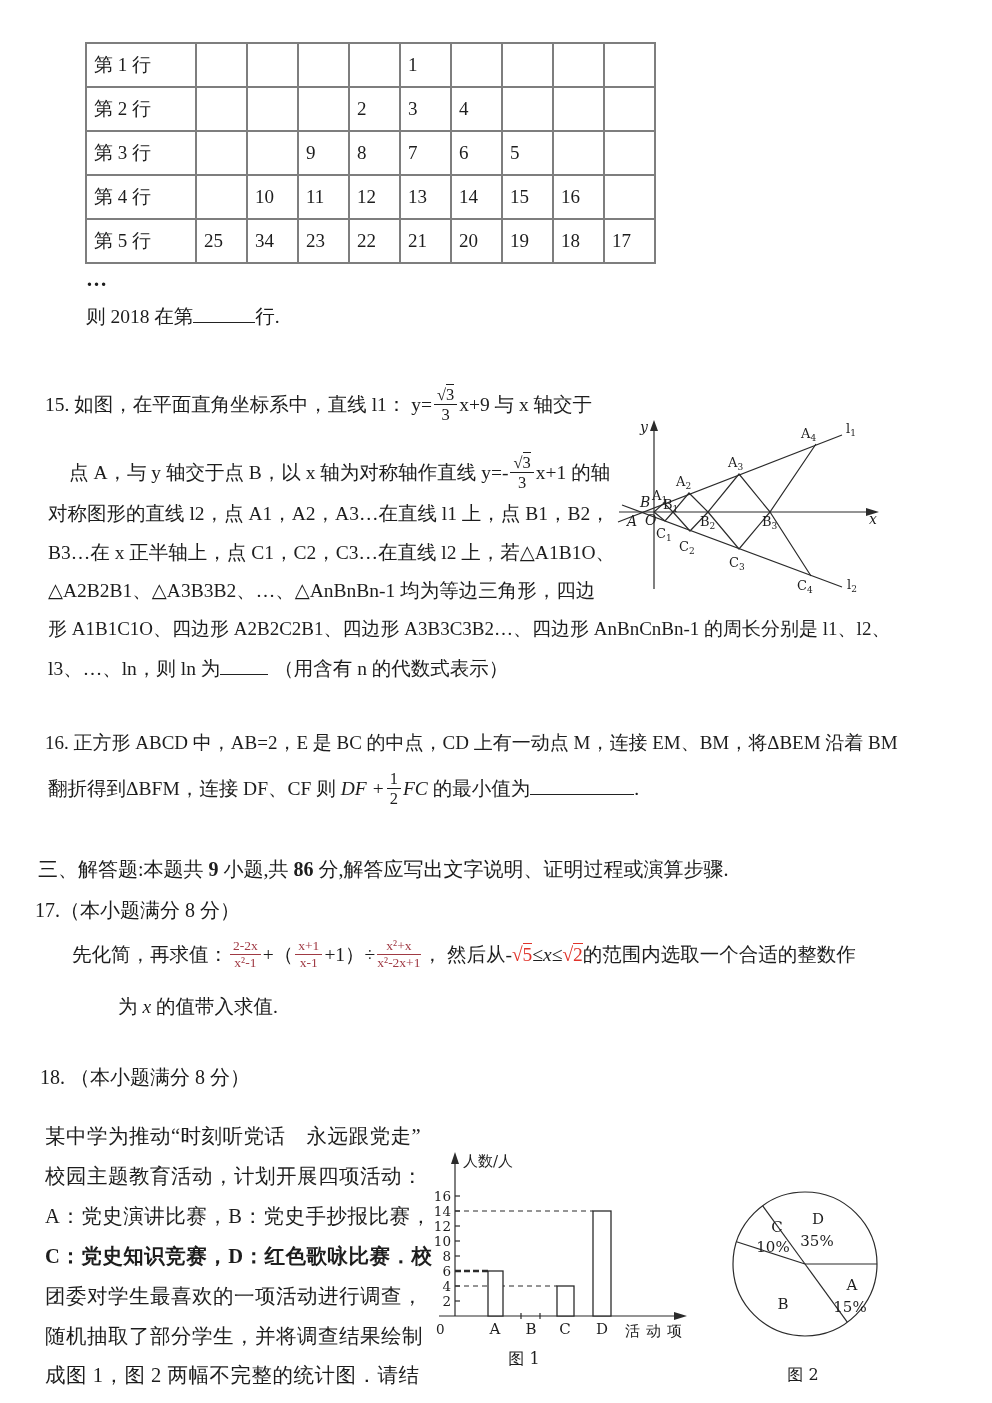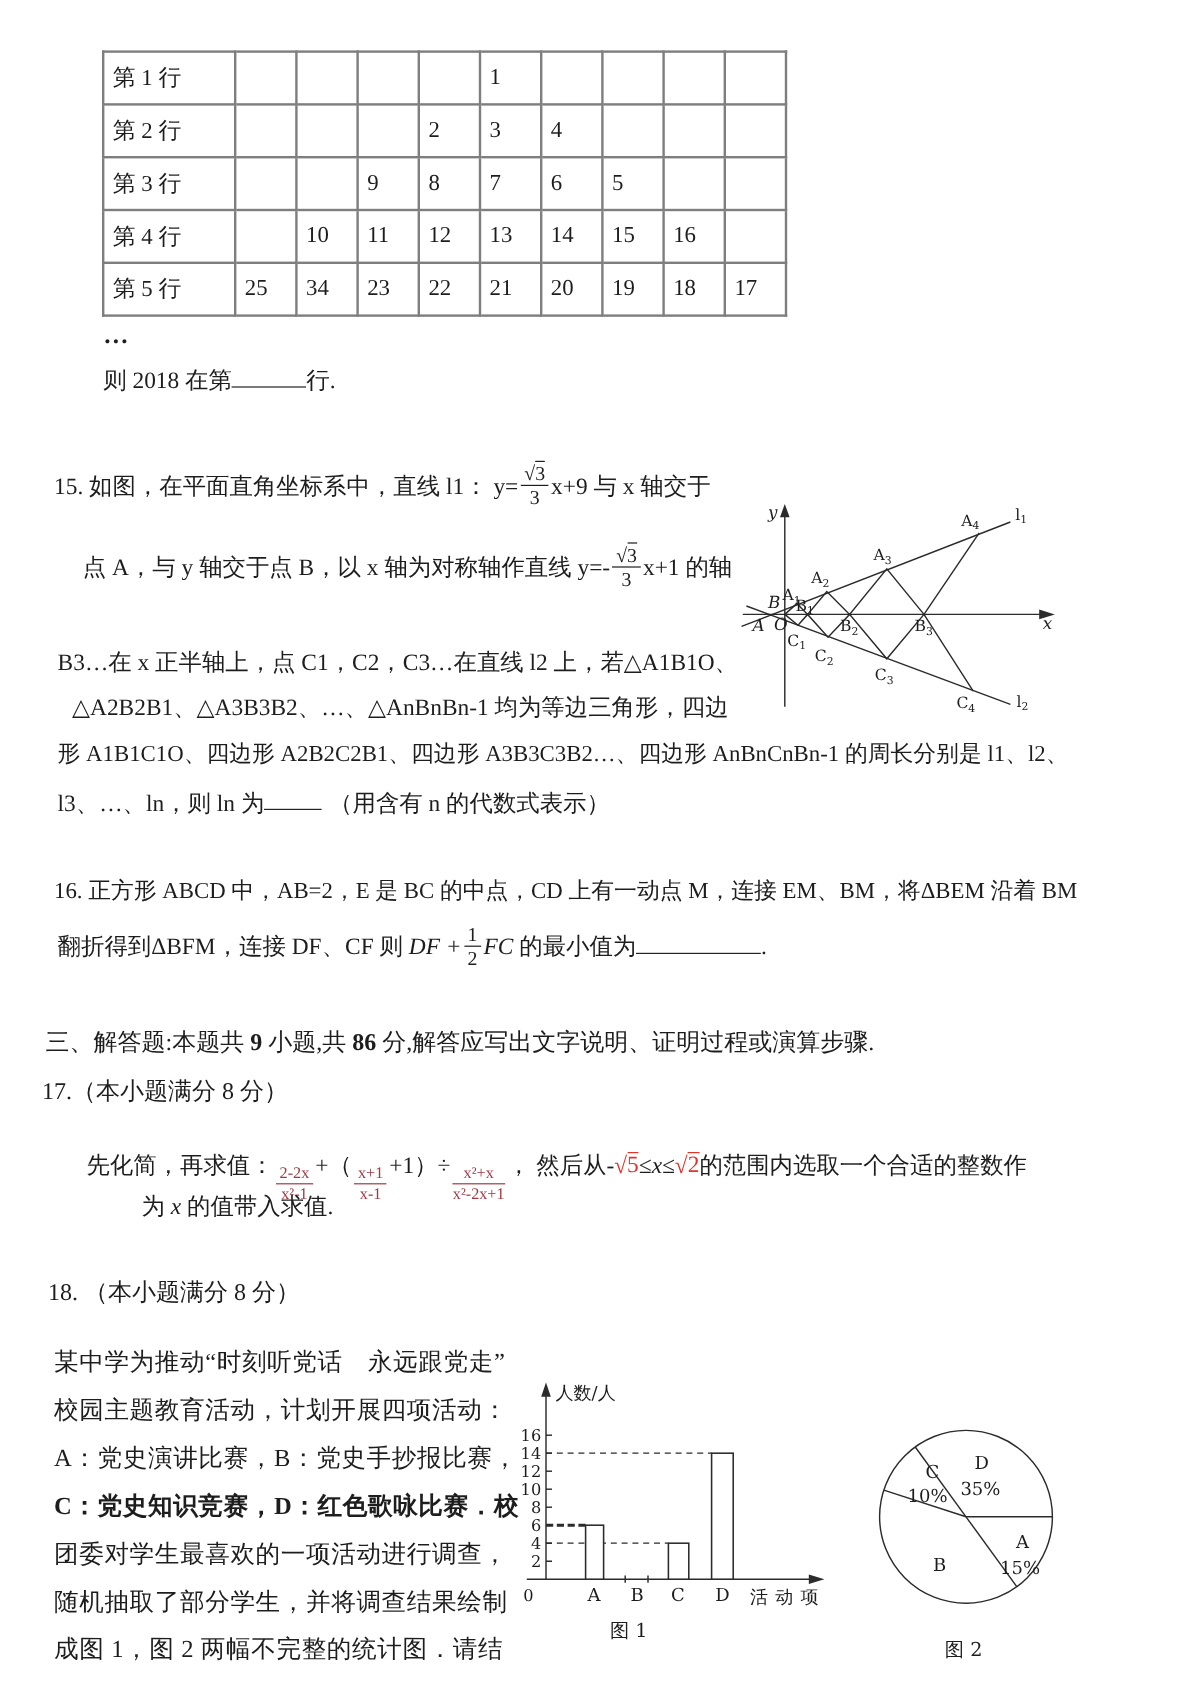--- a/index.html
+++ b/index.html
@@ -11,21 +11,21 @@
   #numtable{position:absolute;left:85px;top:42px;border-collapse:collapse;table-layout:fixed;}
   #numtable td{border:2px solid #7e7e7e;height:42px;padding:0 0 0 7px;font-size:19px;
                vertical-align:middle;text-align:left;background:#fff;}
   
   .fr{display:inline-block;vertical-align:middle;text-align:center;line-height:1.05;
       font-size:16.5px;margin:0 2px;position:relative;top:-2px;}
   .fr .n{display:block;border-bottom:1.4px solid currentColor;padding:0 3px 1px 3px;}
   .fr .d{display:block;padding-top:1px;}
   .fr-sm{font-size:13.5px;}
   .ol{border-top:1px solid currentColor;}
-  .maroon{color:#a03a44;margin-top:32px;}
+  .maroon{color:#a03a44;}
   .red{color:#e0332a;}
   .it{font-style:italic;}
   .b{font-weight:bold;}
   .blank{display:inline-block;border-bottom:1.5px solid #222;height:1.05em;vertical-align:baseline;}
   
   svg{position:absolute;overflow:visible;}
   svg text{font-family:"DejaVu Serif","Liberation Serif",serif;fill:#1d1d1d;}
   .stroke{stroke:#2b2b2b;fill:none;stroke-width:1.2;}
   .arrow{fill:#2b2b2b;stroke:none;}
   .flab{font-size:13px;}
@@ -126,22 +126,23 @@
   <div class="line" style="left:86px;top:302px;">
     <span>则 2018 在第</span><span class="blank" style="width:62px;"></span><span>行.</span>
   </div>
 
   <div class="line" style="left:45px;top:388px;">
     <span>15. 如图，在平面直角坐标系中，直线 l1： y=</span><span class="fr"><span class="n"><span>√</span><span class="ol">3</span></span><span class="d">3</span></span><span>x+9 与 x 轴交于</span>
   </div>
   <div class="line" style="left:52px;top:456px;margin-left:17px;">
     <span>点 A，与 y 轴交于点 B，以 x 轴为对称轴作直线 y=-</span><span class="fr"><span class="n"><span>√</span><span class="ol">3</span></span><span class="d">3</span></span><span>x+1 的轴</span>
   </div>
+  <div class="line" style="left:48px;top:502px;">对称图形的直线 l2，点 A1，A2，A3…在直线 l1 上，点 B1，B2，</div>
   <div class="line" style="left:48px;top:541px;">B3…在 x 正半轴上，点 C1，C2，C3…在直线 l2 上，若△A1B1O、</div>
-  <div class="line" style="left:48px;top:579px;margin-left:12px;">△A2B2B1、△A3B3B2、…、△AnBnBn-1 均为等边三角形，四边</div>
+  <div class="line" style="left:48px;top:579px;">△A2B2B1、△A3B3B2、…、△AnBnBn-1 均为等边三角形，四边</div>
   <div class="line" style="left:48px;top:617px;font-size:19px;">形 A1B1C1O、四边形 A2B2C2B1、四边形 A3B3C3B2…、四边形 AnBnCnBn-1 的周长分别是 l1、l2、</div>
   <div class="line" style="left:48px;top:654px;">
     <span>l3、…、ln，则 ln 为</span><span class="blank" style="width:48px;margin-right:6px;"></span><span>（用含有 n 的代数式表示）</span>
   </div>
 
   <svg id="fig15" style="left:615px;top:415px;" width="275" height="192" viewBox="0 0 275 192">
     <g>
       <line class="stroke" x1="39" y1="10" x2="39" y2="174"></line>
       <polygon class="arrow" points="39,5 35,16 43,16"></polygon>
       <line class="stroke" x1="4" y1="97" x2="252" y2="97"></line>

